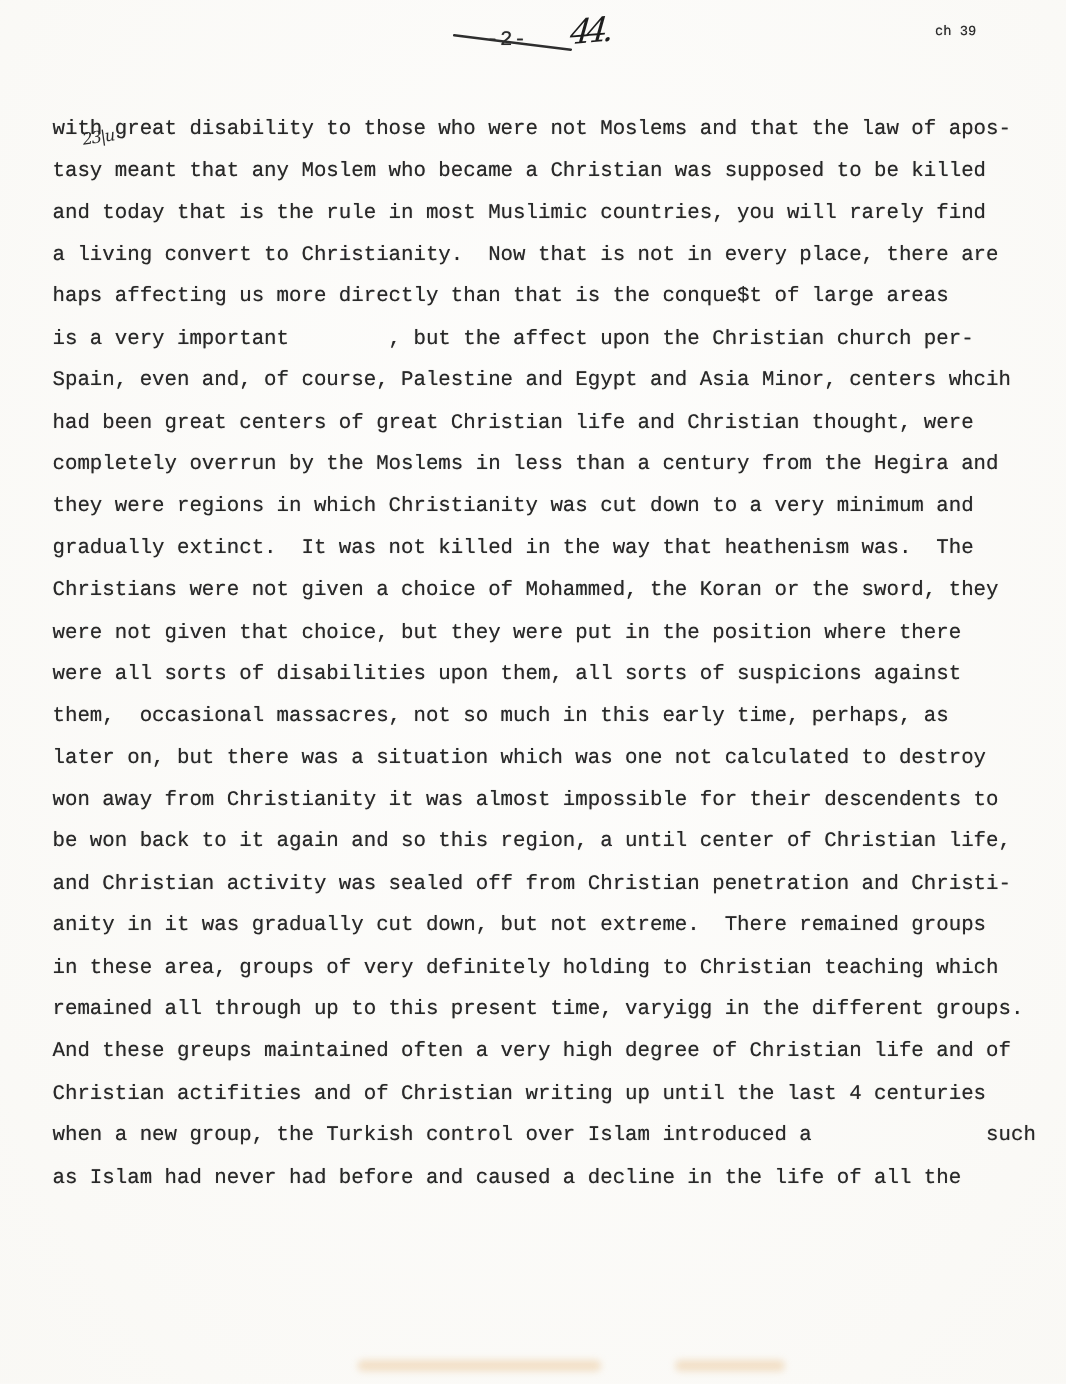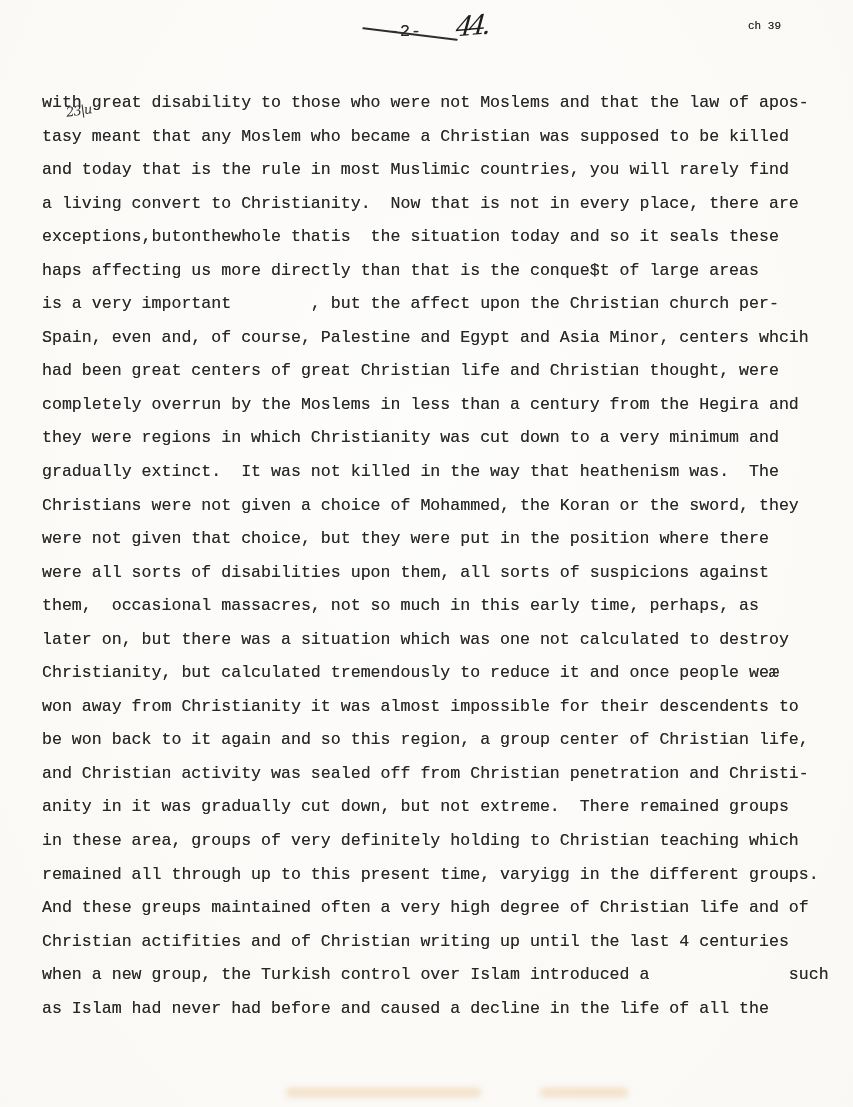--- a/index.html
+++ b/index.html
@@ -110,36 +110,34 @@
   <span class="handwritten-number">44.</span>
   <span class="chapter-label">ch 39</span>
 
   <span class="pencil-annotation">23|u</span>
 
   <div class="text-block">
     <div class="typed-line">with great disability to those who were not Moslems and that the law of apos-</div>
     <div class="typed-line">tasy meant that any Moslem who became a Christian was supposed to be killed</div>
     <div class="typed-line">and today that is the rule in most Muslimic countries, you will rarely find</div>
     <div class="typed-line">a living convert to Christianity.  Now that is not in every place, there are</div>
-    <div class="typed-line">exceptions,butonthewhole thatis  the situation today and so it seals these</div>
     <div class="typed-line">haps affecting us more directly than that is the conque$t of large areas</div>
     <div class="typed-line">is a very important        , but the affect upon the Christian church per-</div>
     <div class="typed-line">Spain, even and, of course, Palestine and Egypt and Asia Minor, centers whcih</div>
     <div class="typed-line">had been great centers of great Christian life and Christian thought, were</div>
     <div class="typed-line">completely overrun by the Moslems in less than a century from the Hegira and</div>
     <div class="typed-line">they were regions in which Christianity was cut down to a very minimum and</div>
     <div class="typed-line">gradually extinct.  It was not killed in the way that heathenism was.  The</div>
     <div class="typed-line">Christians were not given a choice of Mohammed, the Koran or the sword, they</div>
     <div class="typed-line">were not given that choice, but they were put in the position where there</div>
     <div class="typed-line">were all sorts of disabilities upon them, all sorts of suspicions against</div>
     <div class="typed-line">them,  occasional massacres, not so much in this early time, perhaps, as</div>
     <div class="typed-line">later on, but there was a situation which was one not calculated to destroy</div>
-    <div class="typed-line">Christianity, but calculated tremendously to reduce it and once people weæ</div>
     <div class="typed-line">won away from Christianity it was almost impossible for their descendents to</div>
-    <div class="typed-line">be won back to it again and so this region, a group center of Christian life,</div>
+    <div class="typed-line">be won back to it again and so this region, a until center of Christian life,</div>
     <div class="typed-line">and Christian activity was sealed off from Christian penetration and Christi-</div>
     <div class="typed-line">anity in it was gradually cut down, but not extreme.  There remained groups</div>
     <div class="typed-line">in these area, groups of very definitely holding to Christian teaching which</div>
     <div class="typed-line">remained all through up to this present time, varyigg in the different groups.</div>
     <div class="typed-line">And these greups maintained often a very high degree of Christian life and of</div>
     <div class="typed-line">Christian actifities and of Christian writing up until the last 4 centuries</div>
     <div class="typed-line">when a new group, the Turkish control over Islam introduced a              such</div>
     <div class="typed-line">as Islam had never had before and caused a decline in the life of all the</div>
   </div>
 

